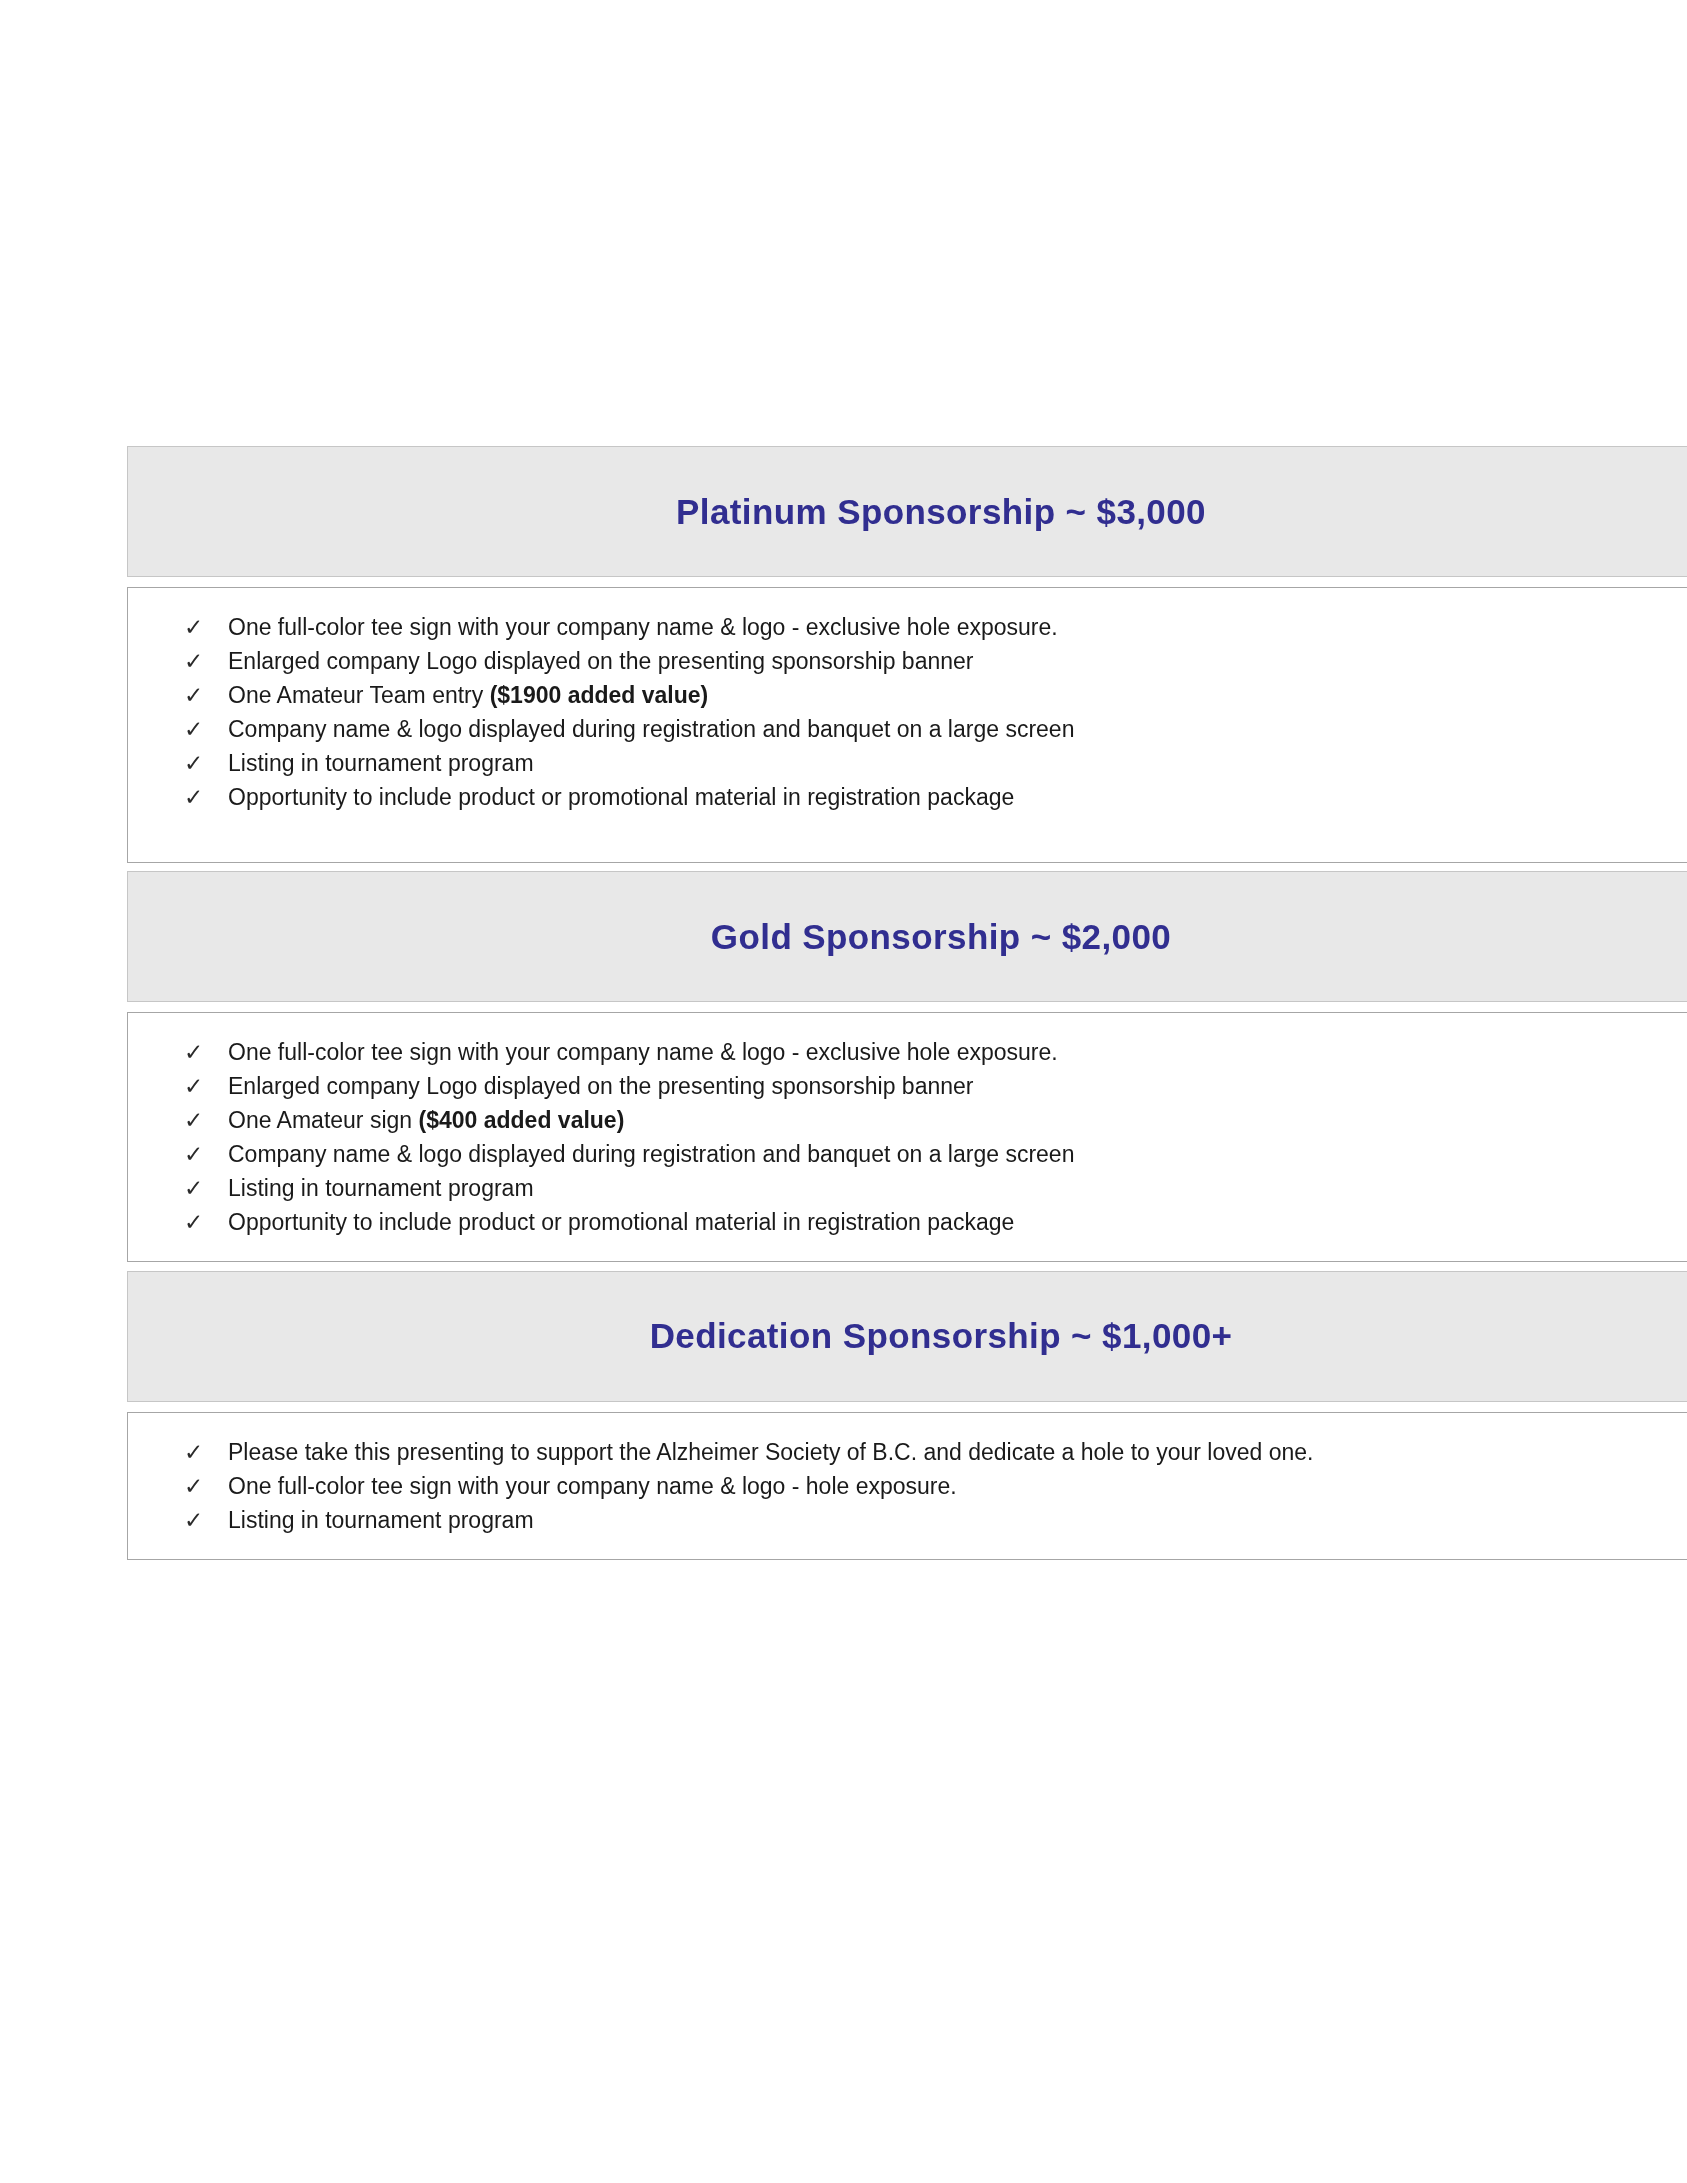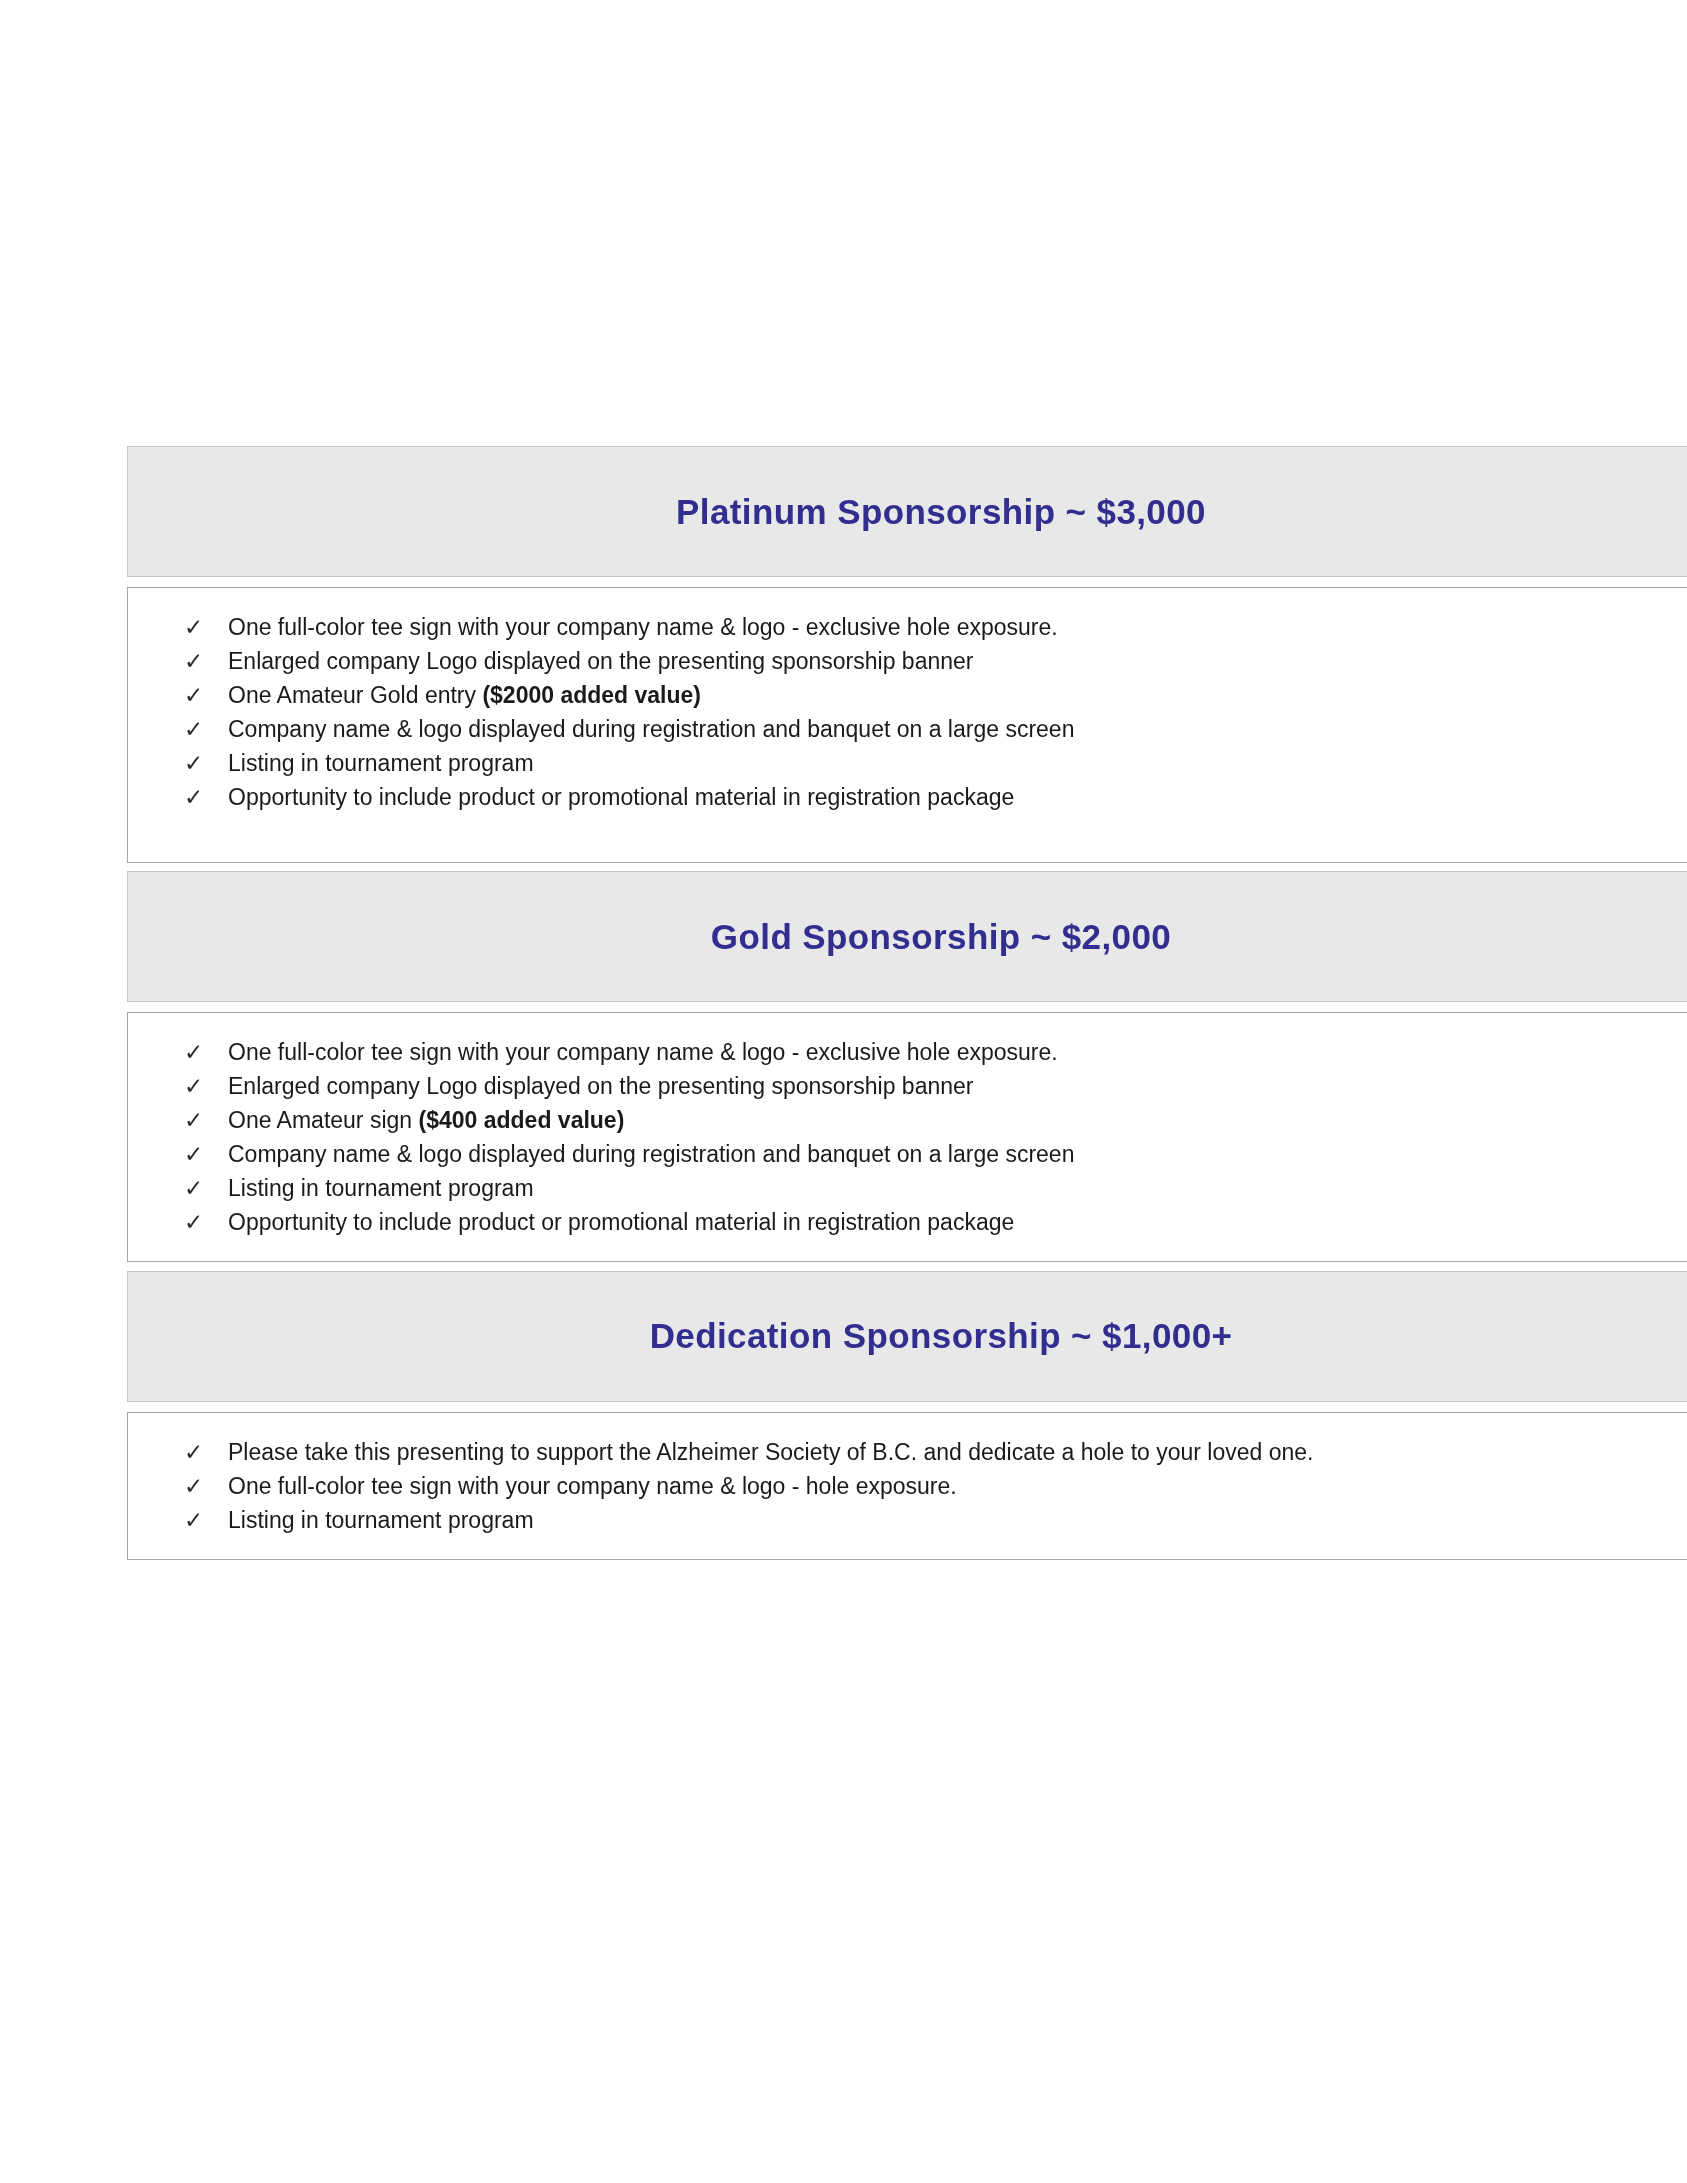--- a/index.html
+++ b/index.html
@@ -95,21 +95,21 @@
             <li>
               <span class="check">✓</span>
               <span class="item-text"><span>One full-color tee sign with your company name &amp; logo - exclusive hole exposure.</span></span>
             </li>
             <li>
               <span class="check">✓</span>
               <span class="item-text"><span>Enlarged company Logo displayed on the presenting sponsorship banner</span></span>
             </li>
             <li>
               <span class="check">✓</span>
-              <span class="item-text"><span>One Amateur Gold entry </span><span class="bold">($2000 added value)</span></span>
+              <span class="item-text"><span>One Amateur Team entry </span><span class="bold">($1900 added value)</span></span>
             </li>
             <li>
               <span class="check">✓</span>
               <span class="item-text"><span>Company name &amp; logo displayed during registration and banquet on a large screen</span></span>
             </li>
             <li>
               <span class="check">✓</span>
               <span class="item-text"><span>Listing in tournament program</span></span>
             </li>
             <li>

